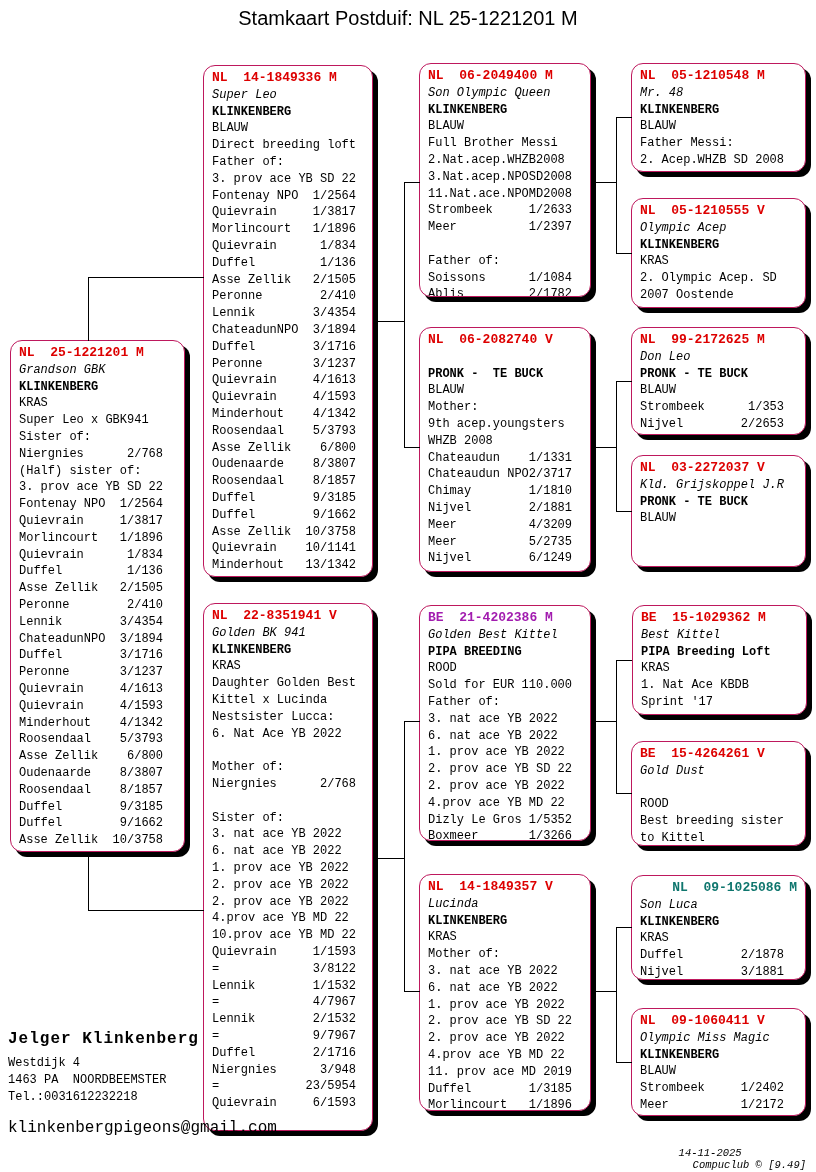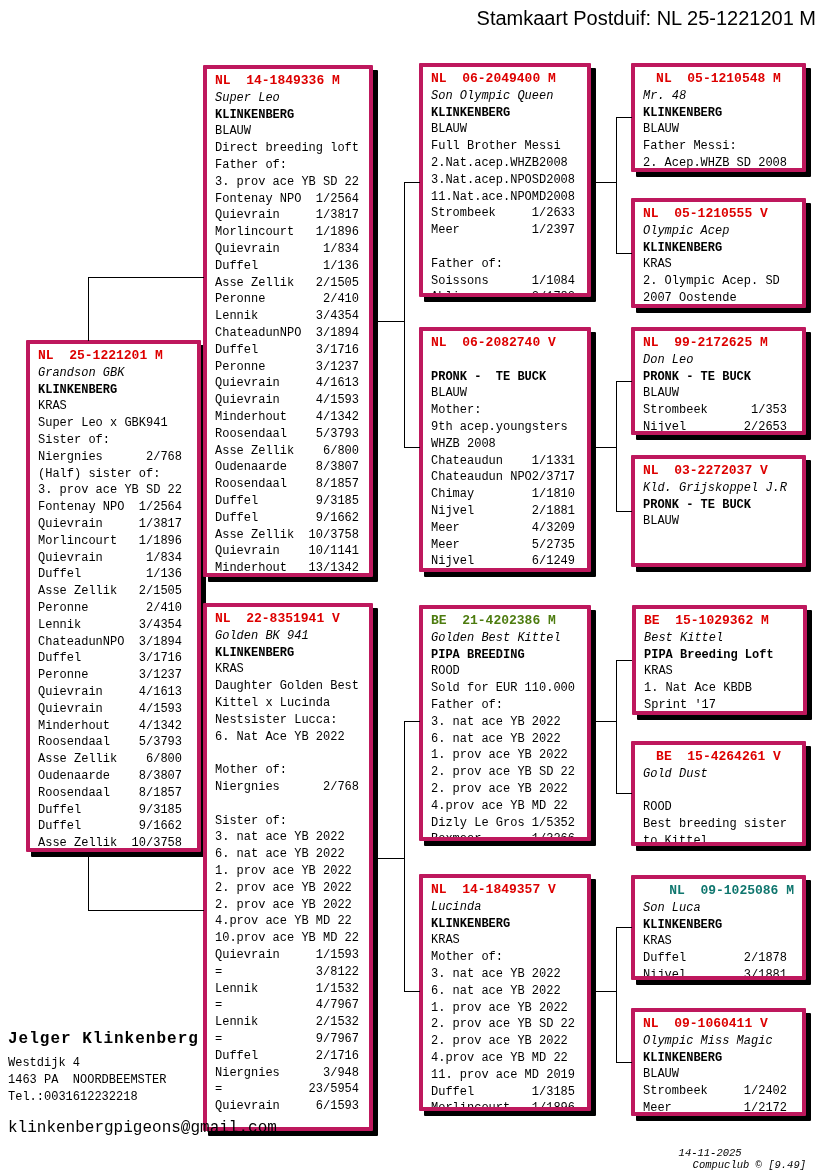--- a/index.html
+++ b/index.html
@@ -2,26 +2,26 @@
 <html><head>
 <meta charset="utf-8">
 <style>
   html,body { margin:0; padding:0; }
   body {
     width:816px; height:1172px; position:relative; background:#ffffff;
     font-family:"Liberation Mono", monospace; color:#000;
     overflow:hidden;
   }
   .title {
-    position:absolute; top:7px; left:0; width:816px; text-align:right;
+    position:absolute; top:7px; left:0; width:816px; text-align:center;
     font-family:"Liberation Sans", sans-serif; font-size:20px; color:#000;
   }
   .box {
-    position:absolute; background:#fff; border:4px solid #be185d;
-    border-radius:1px; box-shadow:5px 5px 0 #000;
+    position:absolute; background:#fff; border:1px solid #be185d;
+    border-radius:12px; box-shadow:5px 5px 0 #000;
     padding:4px 8px; box-sizing:border-box;
     font-size:12px; line-height:16.8px; overflow:hidden;
   }
   .ring { font-weight:bold; font-size:13px; white-space:pre; }
   .ln   { white-space:pre; }
   .ln.i { font-style:italic; }
   .ln.b { font-weight:bold; }
   .cl   { position:absolute; background:#000; }
   .owner { position:absolute; left:8px; top:1030px; }
   .owner-name { font-size:16px; font-weight:bold; letter-spacing:1px; margin-bottom:7px; white-space:pre; }
@@ -32,21 +32,21 @@
     font-style:italic; white-space:pre;
   }
   .footer span { margin-left:14px; }
   .footer span:first-child { margin-left:0; }
 </style>
 </head>
 <body>
 
 <div class="title">Stamkaart Postduif: NL  25-1221201 M</div>
 
-<div class="box" style="left:26px;top:340px;width:175px;height:512px">
+<div class="box" style="left:10px;top:340px;width:175px;height:512px">
     <div class="ring" style="color: rgb(221, 0, 0);">NL  25-1221201 M</div>
     <div class="ln i">Grandson GBK</div>
     <div class="ln b">KLINKENBERG</div>
     <div class="ln">KRAS</div>
     <div class="ln">Super Leo x GBK941</div>
     <div class="ln">Sister of:</div>
     <div class="ln">Niergnies      2/768</div>
     <div class="ln">(Half) sister of:</div>
     <div class="ln">3. prov ace YB SD 22</div>
     <div class="ln">Fontenay NPO  1/2564</div>
@@ -161,21 +161,21 @@
     <div class="ln">WHZB 2008</div>
     <div class="ln">Chateaudun    1/1331</div>
     <div class="ln">Chateaudun NPO2/3717</div>
     <div class="ln">Chimay        1/1810</div>
     <div class="ln">Nijvel        2/1881</div>
     <div class="ln">Meer          4/3209</div>
     <div class="ln">Meer          5/2735</div>
     <div class="ln">Nijvel        6/1249</div>
   </div>
 <div class="box" style="left:419px;top:605px;width:172px;height:236px">
-    <div class="ring" style="color: #4d7c0f;">BE  21-4202386 M</div>
+    <div class="ring" style="color: #a21caf;">BE  21-4202386 M</div>
     <div class="ln i">Golden Best Kittel</div>
     <div class="ln b">PIPA BREEDING</div>
     <div class="ln">ROOD</div>
     <div class="ln">Sold for EUR 110.000</div>
     <div class="ln">Father of:</div>
     <div class="ln">3. nat ace YB 2022</div>
     <div class="ln">6. nat ace YB 2022</div>
     <div class="ln">1. prov ace YB 2022</div>
     <div class="ln">2. prov ace YB SD 22</div>
     <div class="ln">2. prov ace YB 2022</div>
@@ -193,21 +193,21 @@
     <div class="ln">6. nat ace YB 2022</div>
     <div class="ln">1. prov ace YB 2022</div>
     <div class="ln">2. prov ace YB SD 22</div>
     <div class="ln">2. prov ace YB 2022</div>
     <div class="ln">4.prov ace YB MD 22</div>
     <div class="ln">11. prov ace MD 2019</div>
     <div class="ln">Duffel        1/3185</div>
     <div class="ln">Morlincourt   1/1896</div>
   </div>
 <div class="box" style="left:631px;top:63px;width:175px;height:109px">
-    <div class="ring" style="color: rgb(221, 0, 0); text-align: center;">NL  05-1210548 M</div>
+    <div class="ring" style="color: rgb(221, 0, 0);">NL  05-1210548 M</div>
     <div class="ln i">Mr. 48</div>
     <div class="ln b">KLINKENBERG</div>
     <div class="ln">BLAUW</div>
     <div class="ln">Father Messi:</div>
     <div class="ln">2. Acep.WHZB SD 2008</div>
   </div>
 <div class="box" style="left:631px;top:198px;width:175px;height:110px">
     <div class="ring" style="color: rgb(221, 0, 0);">NL  05-1210555 V</div>
     <div class="ln i">Olympic Acep</div>
     <div class="ln b">KLINKENBERG</div>
@@ -231,21 +231,21 @@
   </div>
 <div class="box" style="left:632px;top:605px;width:175px;height:110px">
     <div class="ring" style="color: rgb(221, 0, 0);">BE  15-1029362 M</div>
     <div class="ln i">Best Kittel</div>
     <div class="ln b">PIPA Breeding Loft</div>
     <div class="ln">KRAS</div>
     <div class="ln">1. Nat Ace KBDB</div>
     <div class="ln">Sprint '17</div>
   </div>
 <div class="box" style="left:631px;top:741px;width:175px;height:105px">
-    <div class="ring" style="color: rgb(221, 0, 0); text-align: center;">BE  15-4264261 V</div>
+    <div class="ring" style="color: rgb(221, 0, 0);">BE  15-4264261 V</div>
     <div class="ln i">Gold Dust</div>
     <div class="ln">&nbsp;</div>
     <div class="ln">ROOD</div>
     <div class="ln">Best breeding sister</div>
     <div class="ln">to Kittel</div>
   </div>
 <div class="box" style="left:631px;top:875px;width:175px;height:105px">
     <div class="ring" style="color: #0f766e; text-align: right;">NL  09-1025086 M</div>
     <div class="ln i">Son Luca</div>
     <div class="ln b">KLINKENBERG</div>

